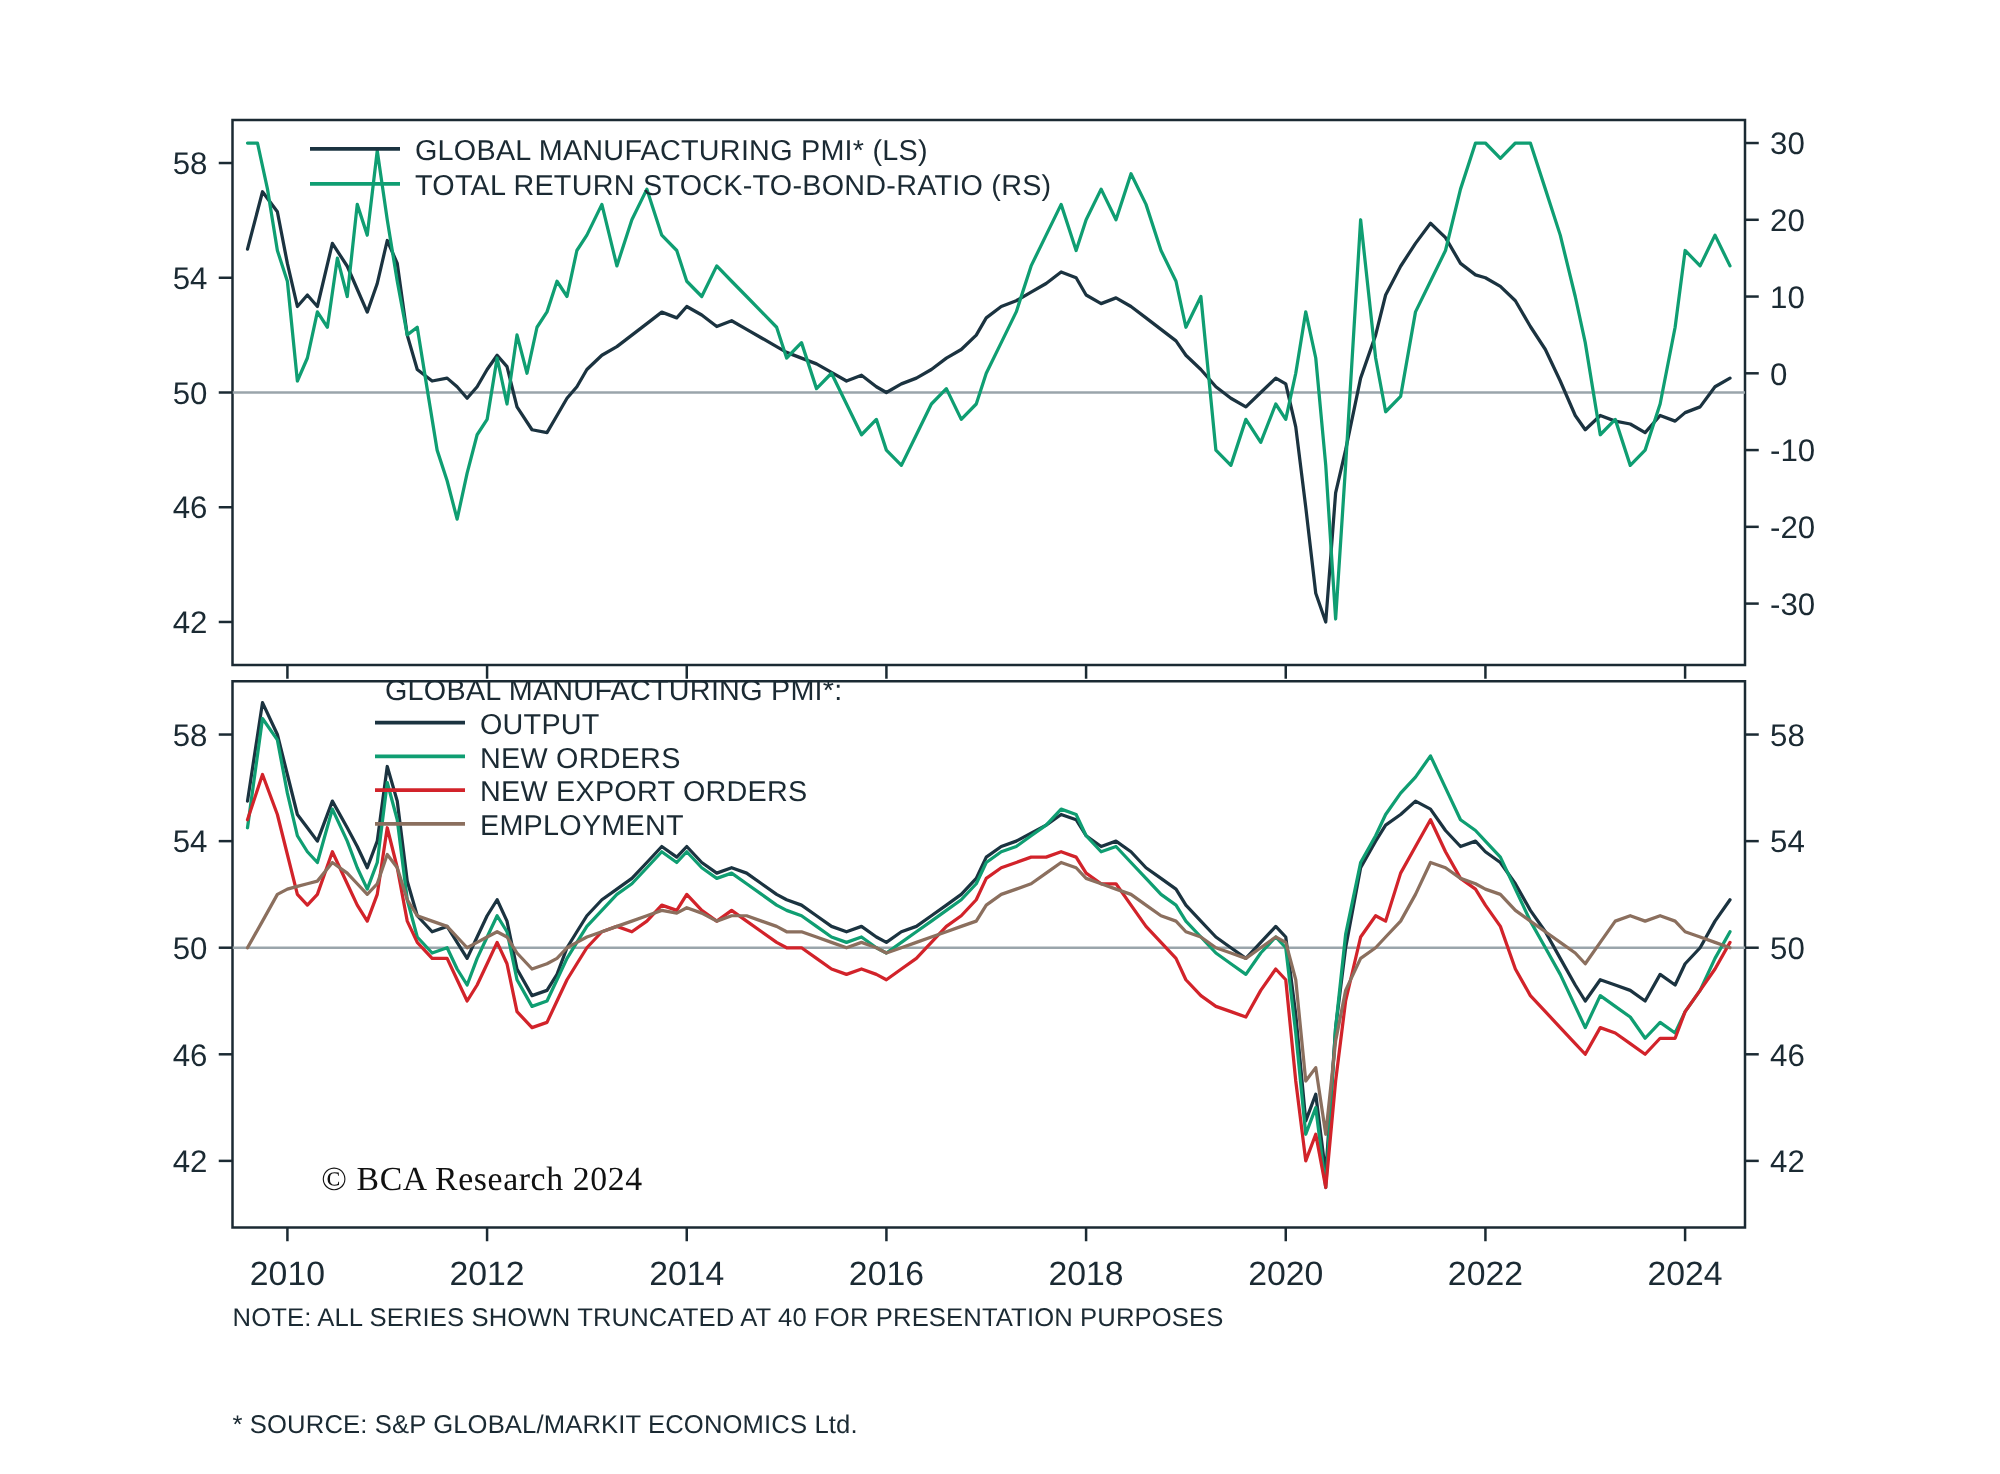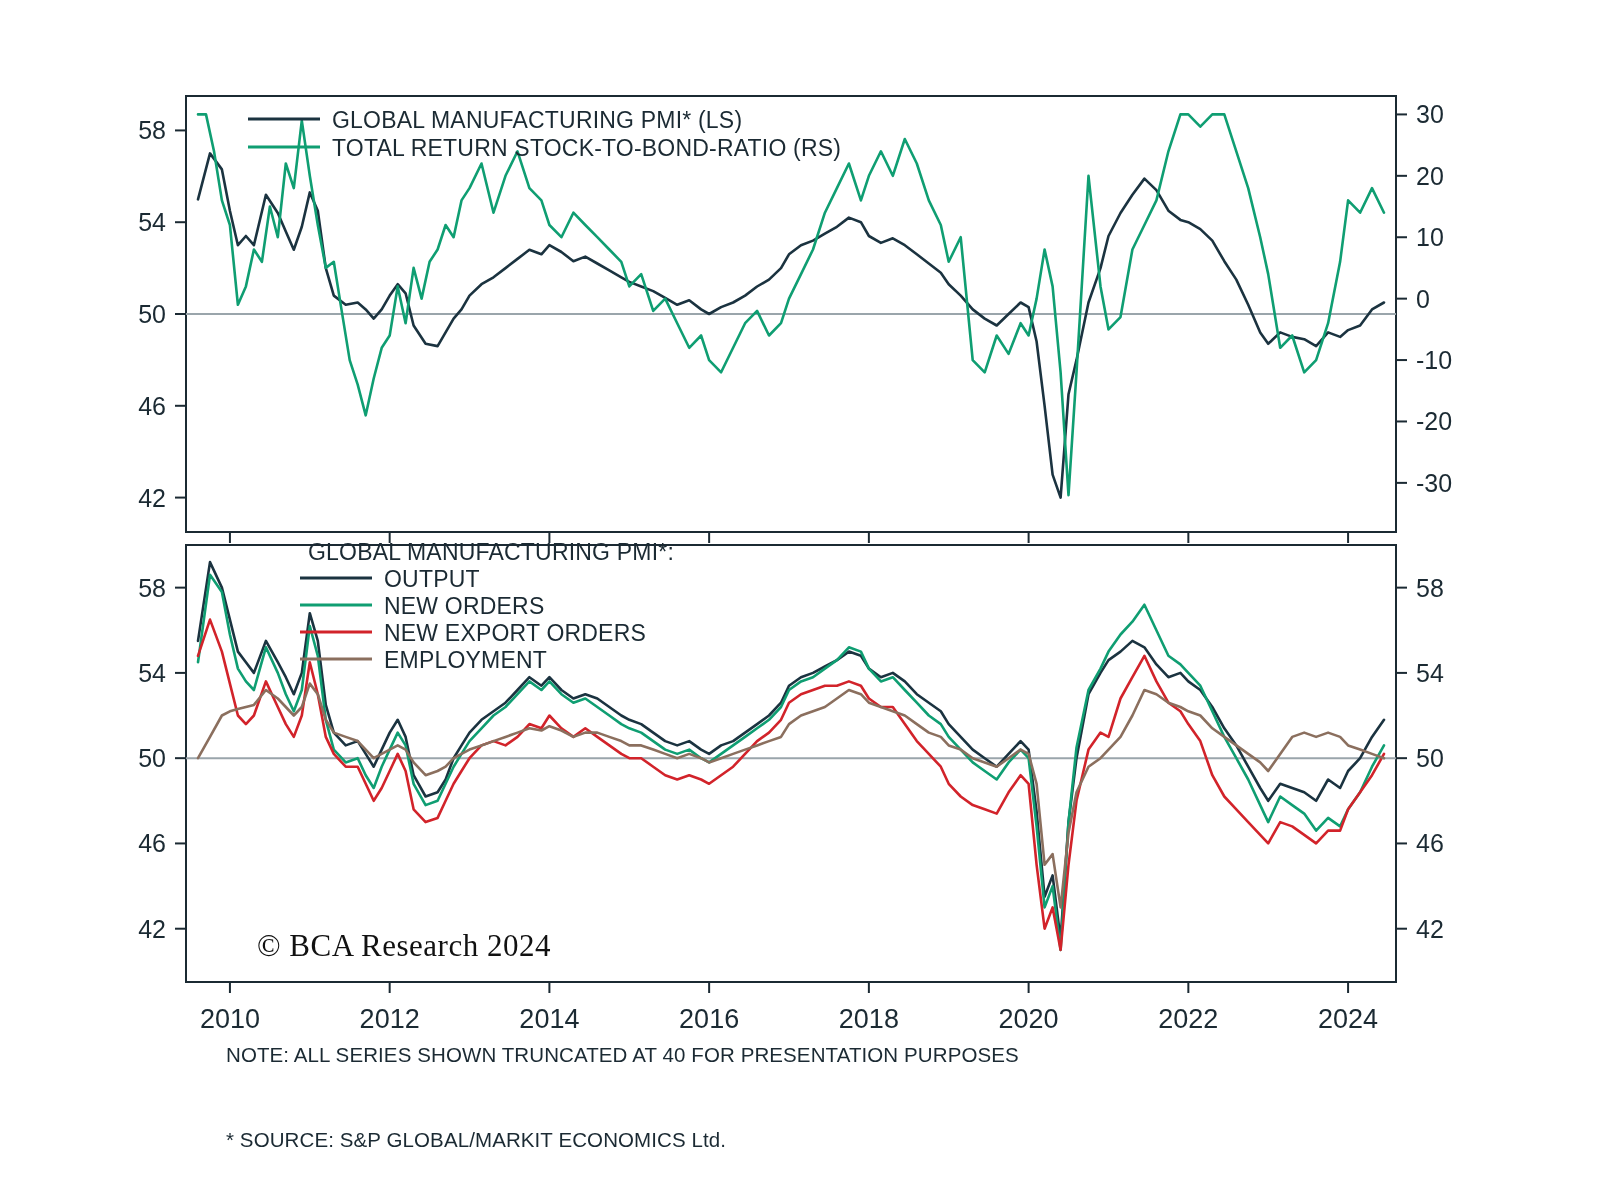--- a/index.html
+++ b/index.html
@@ -3,22 +3,22 @@
 <meta charset="utf-8">
 <style>
   html,body{margin:0;padding:0;background:#ffffff;}
   body{width:1600px;height:1179px;font-family:"Liberation Sans",sans-serif;color:#1b2a33;overflow:hidden;}
   #root{position:relative;width:1600px;height:1179px;}
   .plot{position:absolute;}
   svg{display:block;}
   .axis-label{font-size:25px;fill:#1b2a33;font-family:"Liberation Sans",sans-serif;}
   .legend-text{font-size:23px;fill:#1b2a33;font-family:"Liberation Sans",sans-serif;letter-spacing:0.2px;}
   .xtick{font-size:27px;fill:#1b2a33;font-family:"Liberation Sans",sans-serif;}
-  .note{position:absolute;font-size:20.5px;color:#1b2a33;font-family:"Liberation Sans",sans-serif;letter-spacing:0.1px;white-space:nowrap;margin-left:40px;}
-  .copyright{position:absolute;font-family:"Liberation Serif",serif;font-size:31px;color:#111;letter-spacing:0.5px;}
+  .note{position:absolute;font-size:20.5px;color:#1b2a33;font-family:"Liberation Sans",sans-serif;letter-spacing:0.1px;white-space:nowrap;}
+  .copyright{position:absolute;font-family:"Liberation Serif",serif;font-size:27px;color:#111;letter-spacing:0.5px;}
 </style>
 </head>
 <body>
 
 <div id="root">
   <div class="plot" id="top-panel" style="left:0;top:0;">
       <svg width="1600" height="1179" style="position:absolute;left:0;top:0;">
         <rect x="186" y="96" width="1210" height="436" fill="none" stroke="#1b2a33" stroke-width="2"></rect>
         <line x1="186" y1="314" x2="1396" y2="314" stroke="#9aa5ab" stroke-width="2"></line>
         <line x1="186" y1="497.57894736842104" x2="175" y2="497.57894736842104" stroke="#1b2a33" stroke-width="2"></line>

